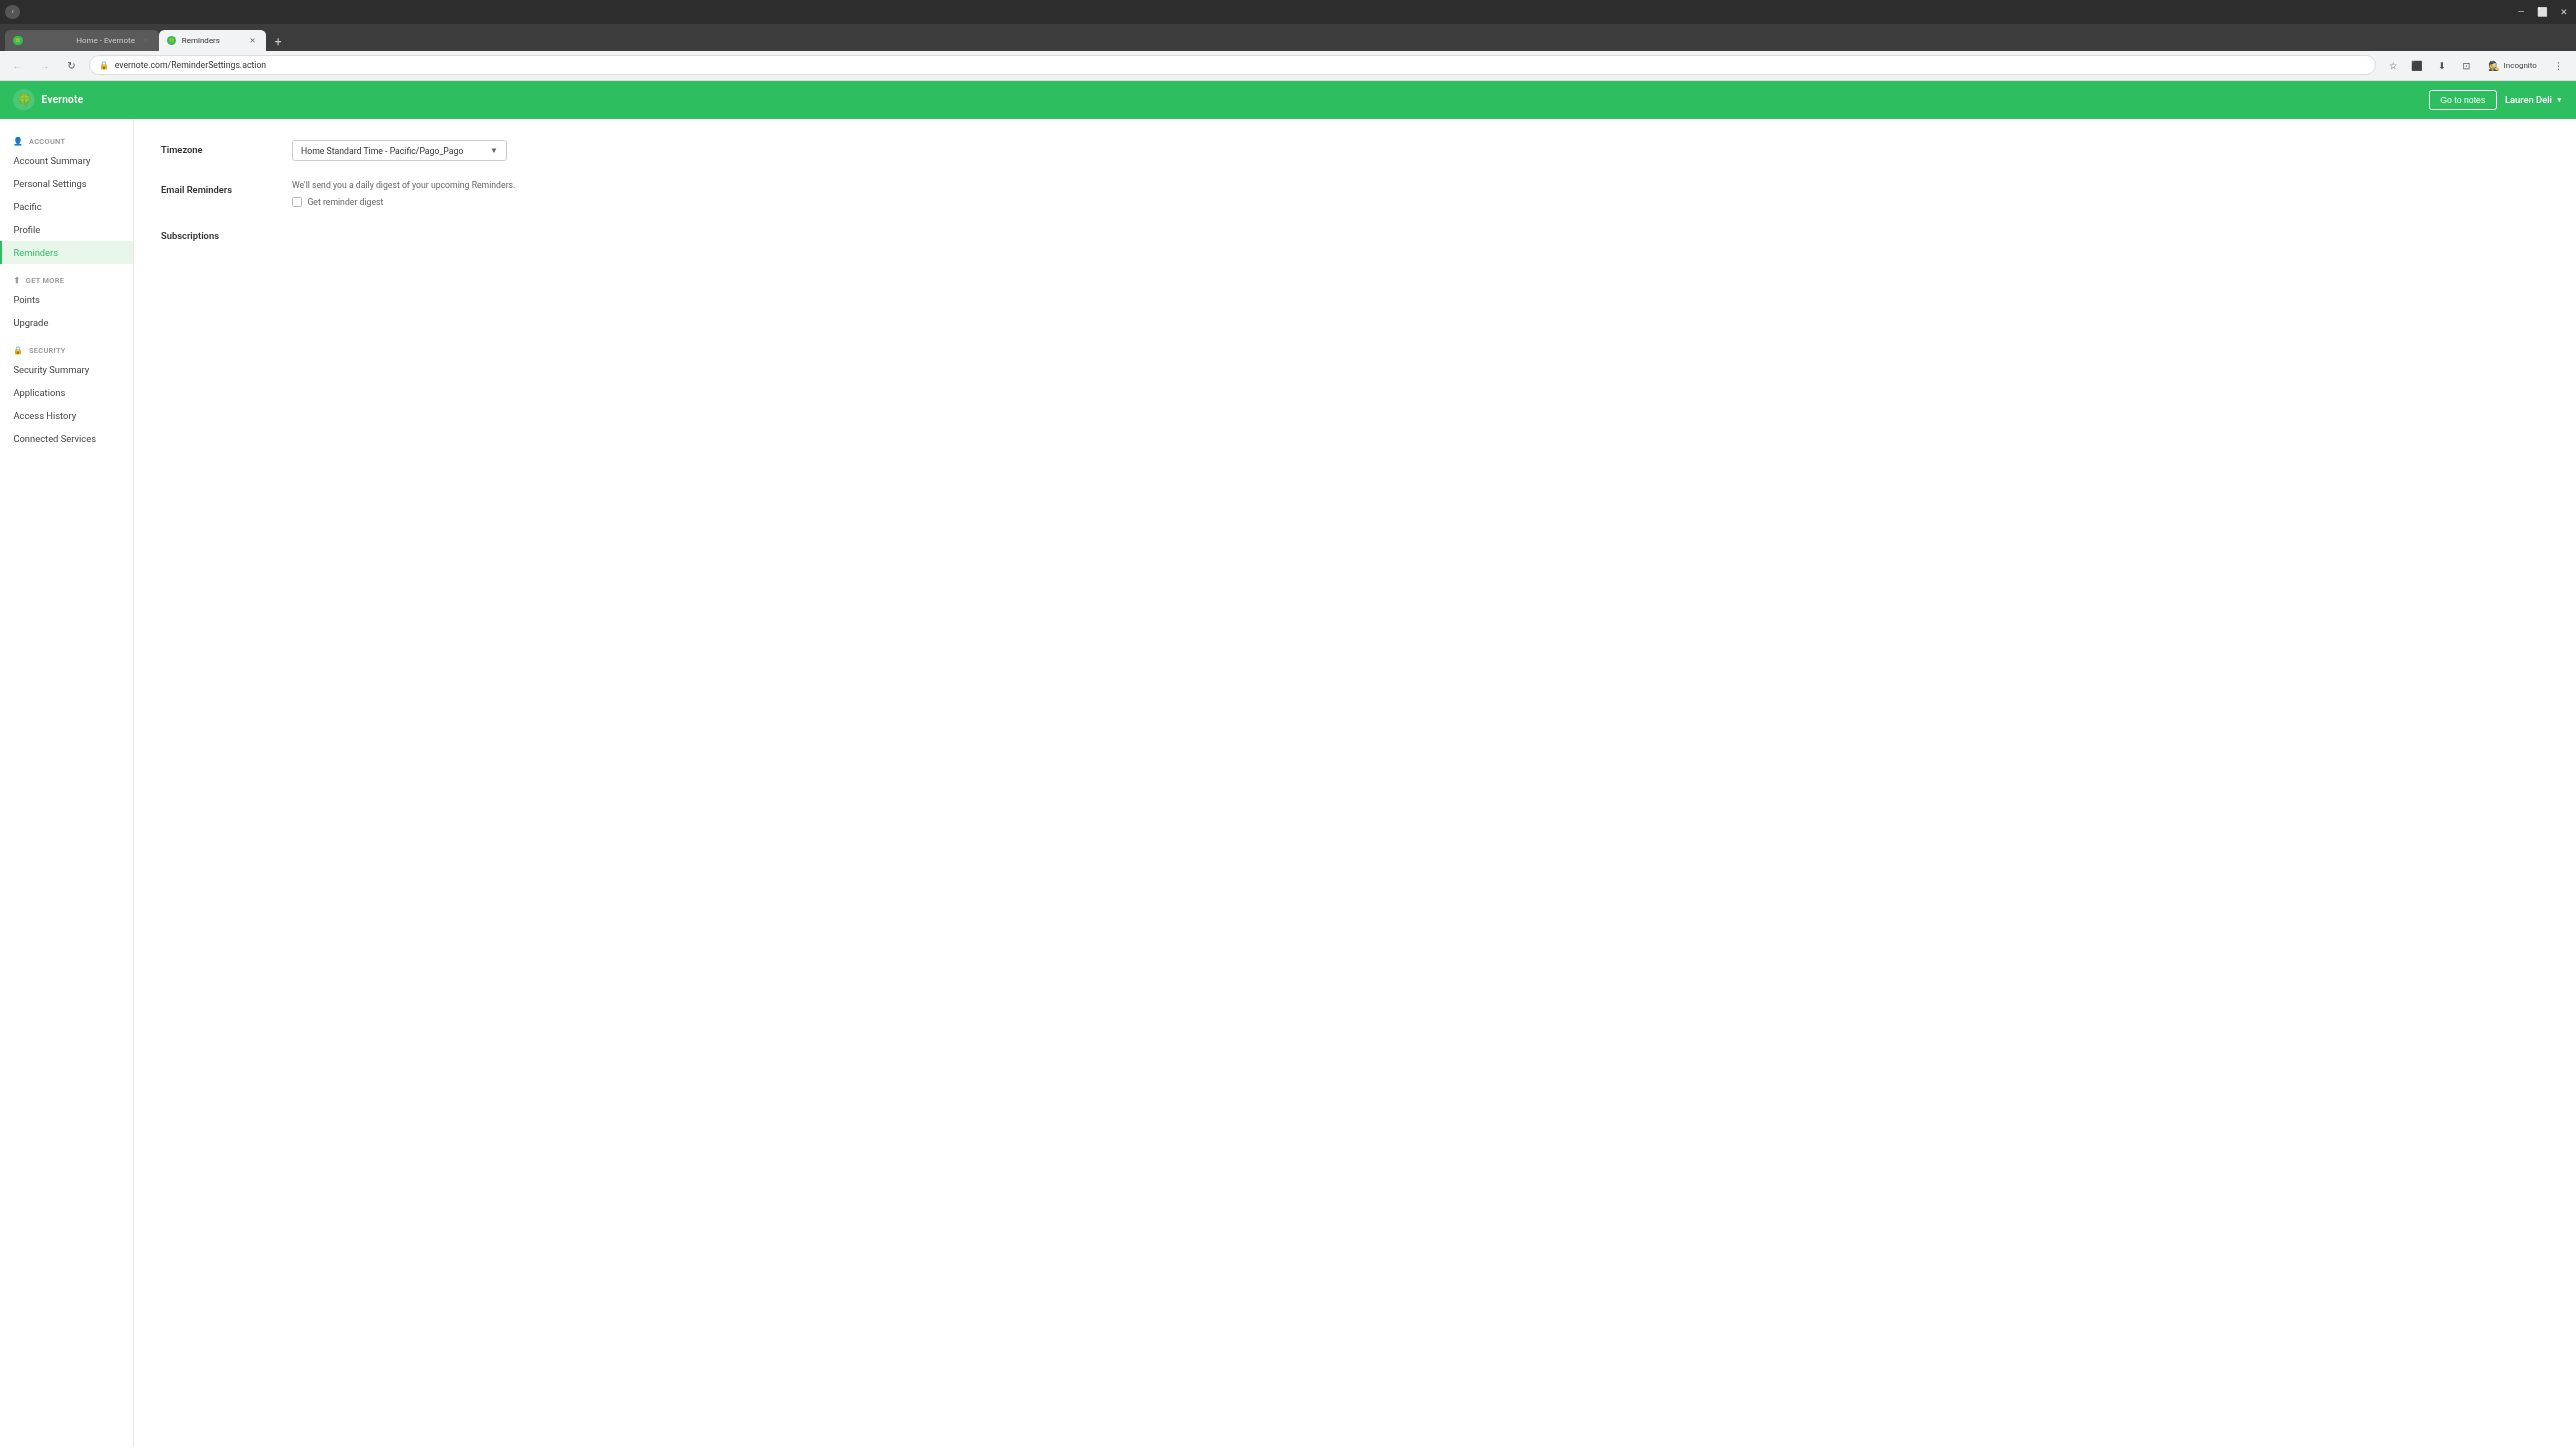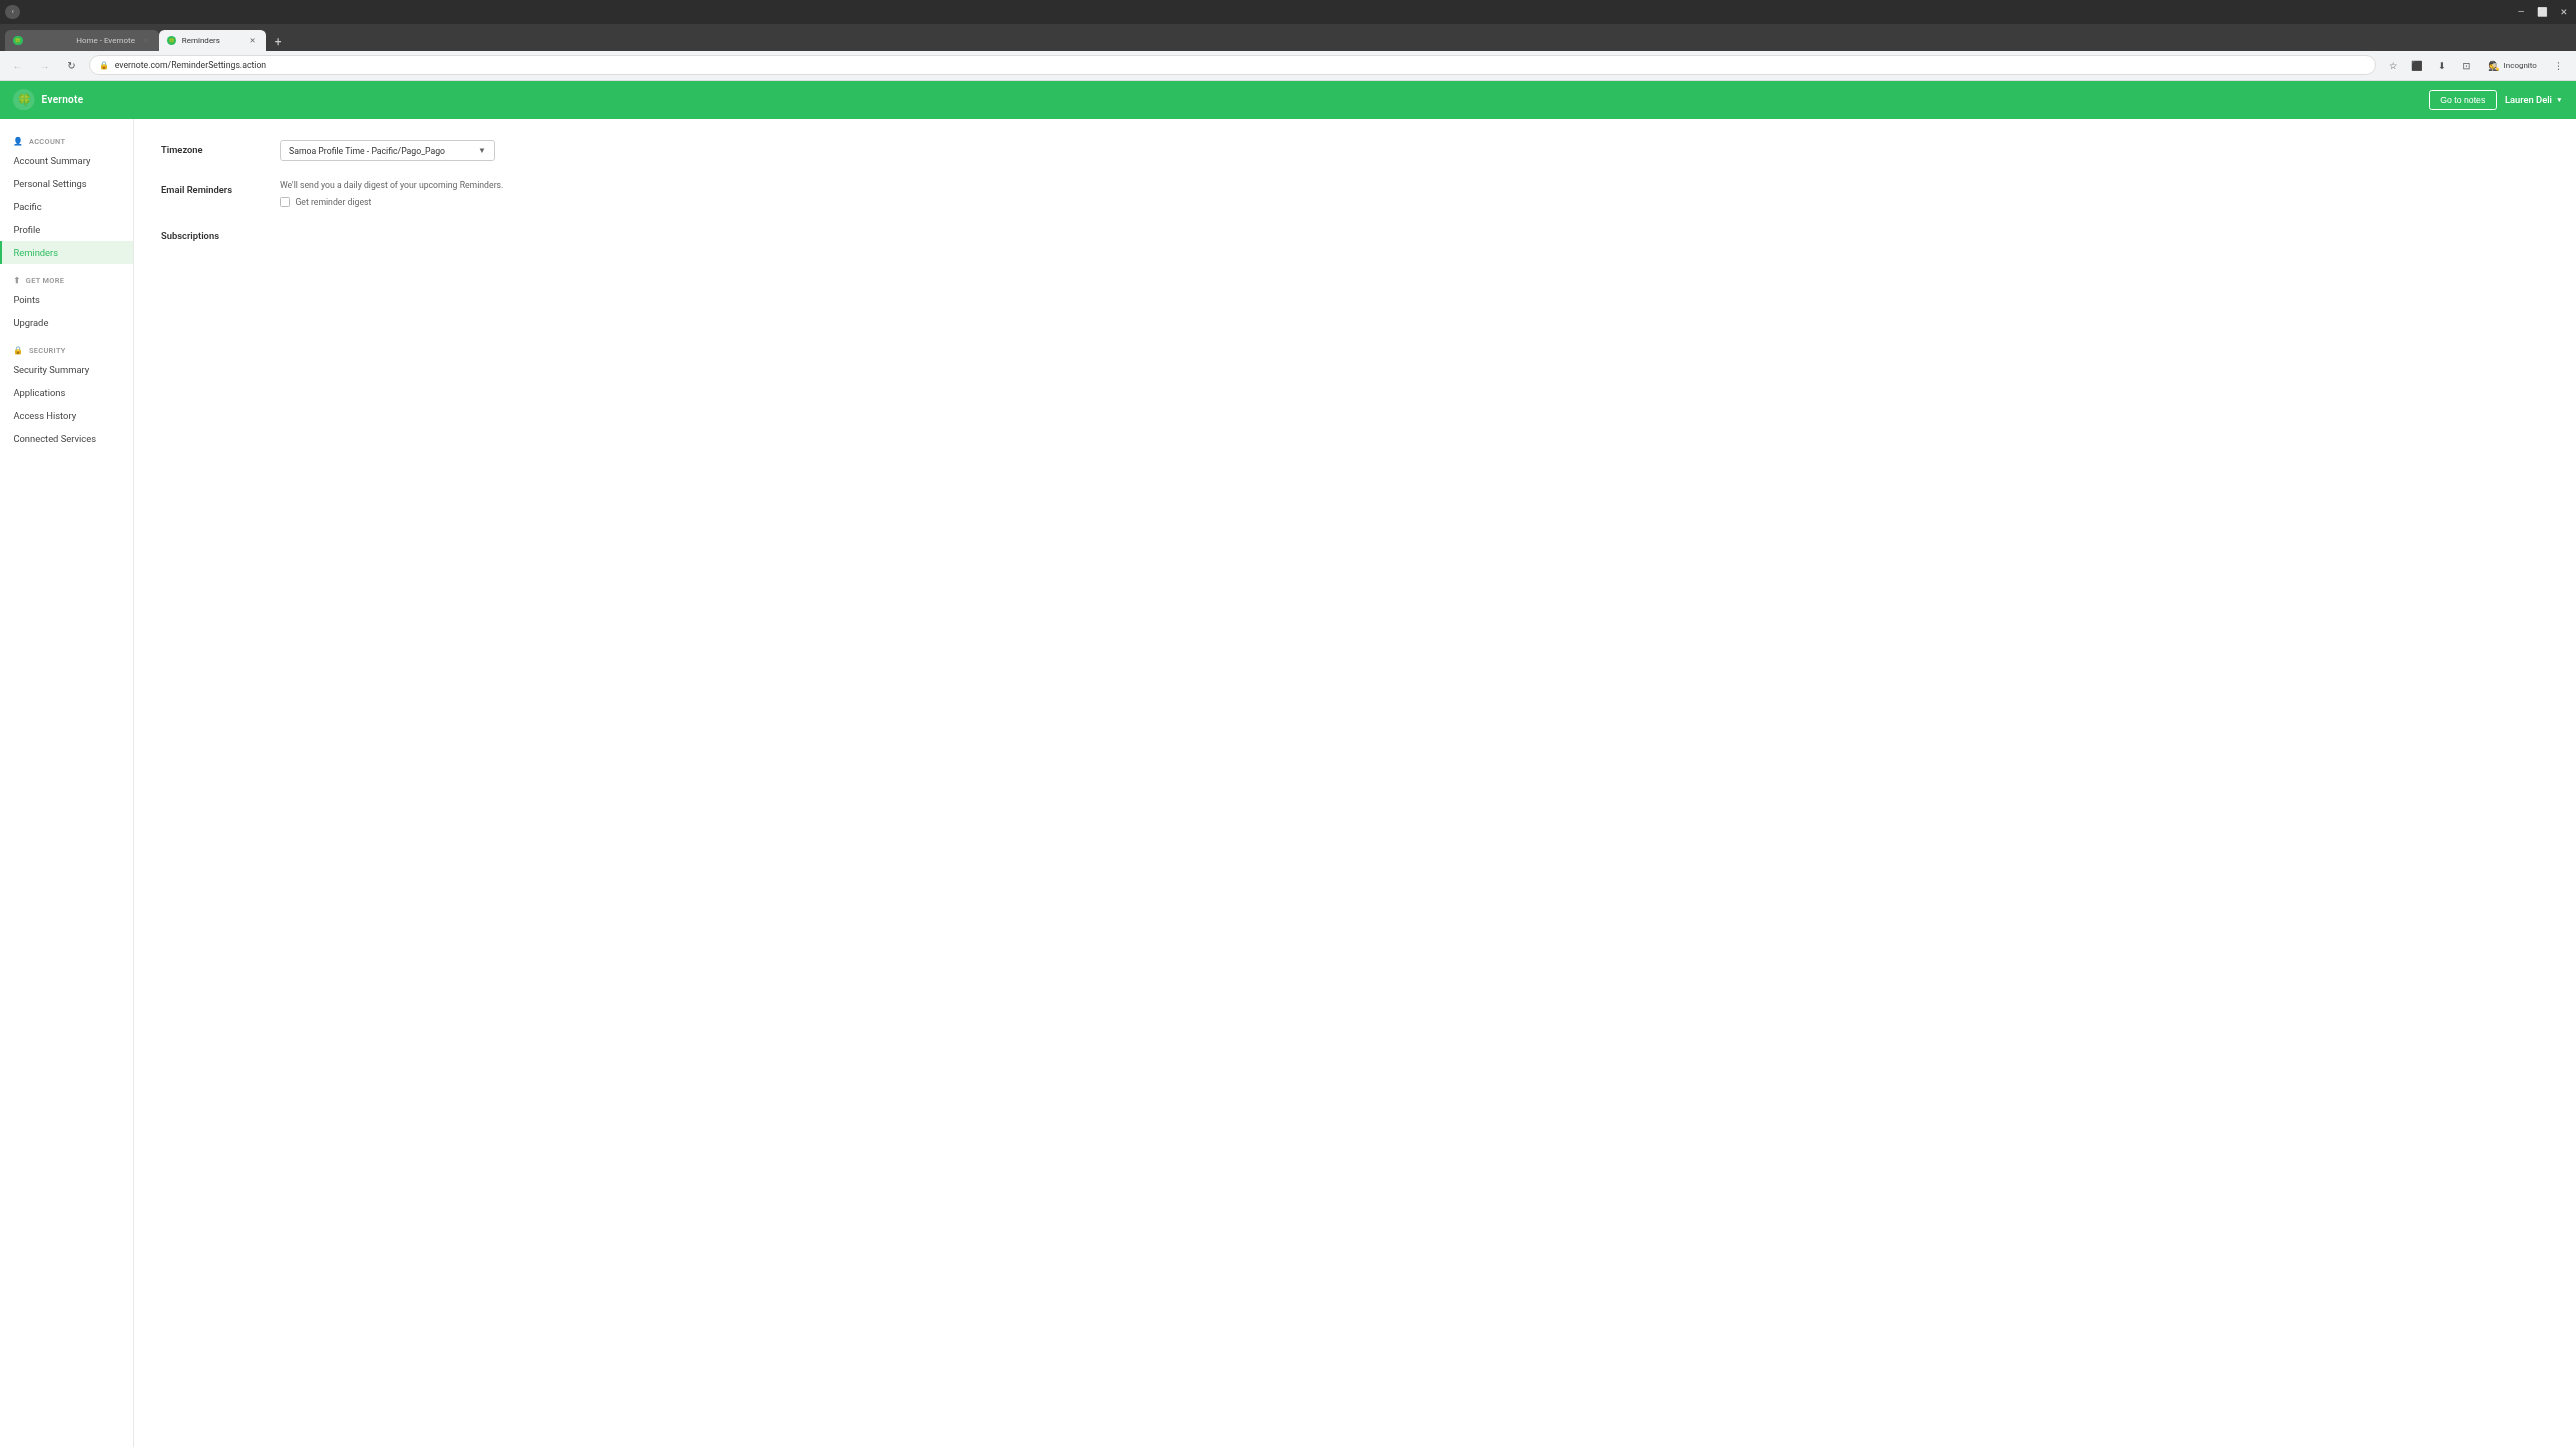--- a/index.html
+++ b/index.html
@@ -285,21 +285,21 @@
       font-size: 17.4px;
       font-weight: 400;
       color: #333;
       margin-bottom: 21.5px;
     }
 
     .settings-row {
       display: flex;
       align-items: flex-start;
       margin-bottom: 19px;
-      gap: 12px;
+      gap: 24px;
     }
 
     .settings-label {
       width: 107px;
       flex-shrink: 0;
       font-size: 9.4px;
       font-weight: 600;
       color: #333;
       padding-top: 4px;
     }
@@ -460,21 +460,21 @@
 
   </nav>
 
   <main class="main-content">
 
 
     <div class="settings-row">
       <div class="settings-label">Timezone</div>
       <div class="settings-control">
         <div class="timezone-select">
-          <span>Samoa Profile Time - Pacific/Pago_Pago</span>
+          <span>Home Standard Time - Pacific/Pago_Pago</span>
           <span class="dropdown-arrow">▼</span>
         </div>
       </div>
     </div>
 
     <div class="settings-row">
       <div class="settings-label">Email Reminders</div>
       <div class="settings-control">
         <p class="email-hint">
           <span>We'll send you a daily digest of your upcoming Reminders.</span>

